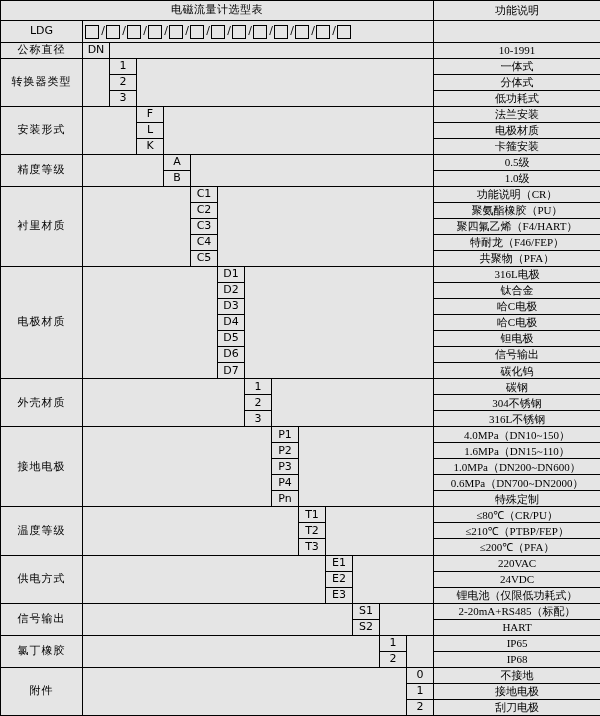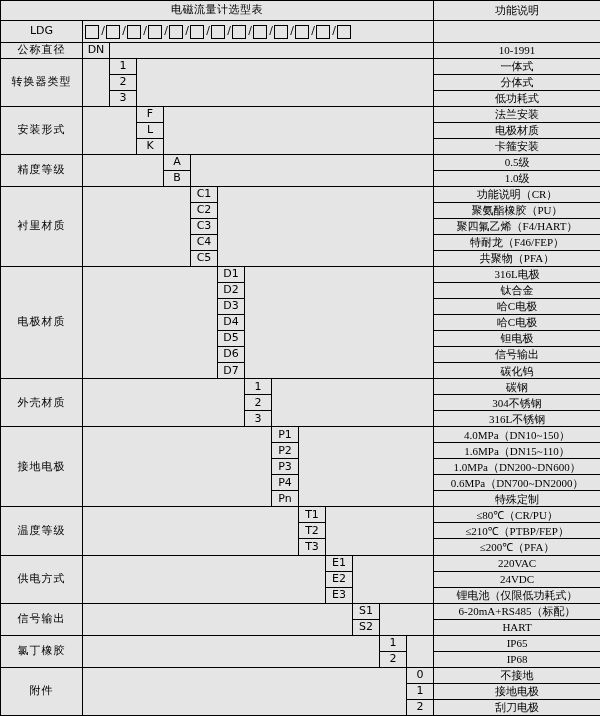--- a/index.html
+++ b/index.html
@@ -292,21 +292,21 @@
         </tr>
         <tr>
           <td class="code">E3</td>
           <td class="desc">锂电池（仅限低功耗式）</td>
         </tr>
         <tr>
           <td class="cat" rowspan="2">信号输出</td>
           <td class="blank" colspan="10" rowspan="2"></td>
           <td class="code">S1</td>
           <td class="blank" colspan="2" rowspan="2"></td>
-          <td class="desc">6-20mA+RS485（标配）</td>
+          <td class="desc">2-20mA+RS485（标配）</td>
         </tr>
         <tr>
           <td class="code">S2</td>
           <td class="desc">HART</td>
         </tr>
         <tr>
           <td class="cat" rowspan="2">氯丁橡胶</td>
           <td class="blank" colspan="11" rowspan="2"></td>
           <td class="code">1</td>
           <td class="blank" colspan="1" rowspan="2"></td>

